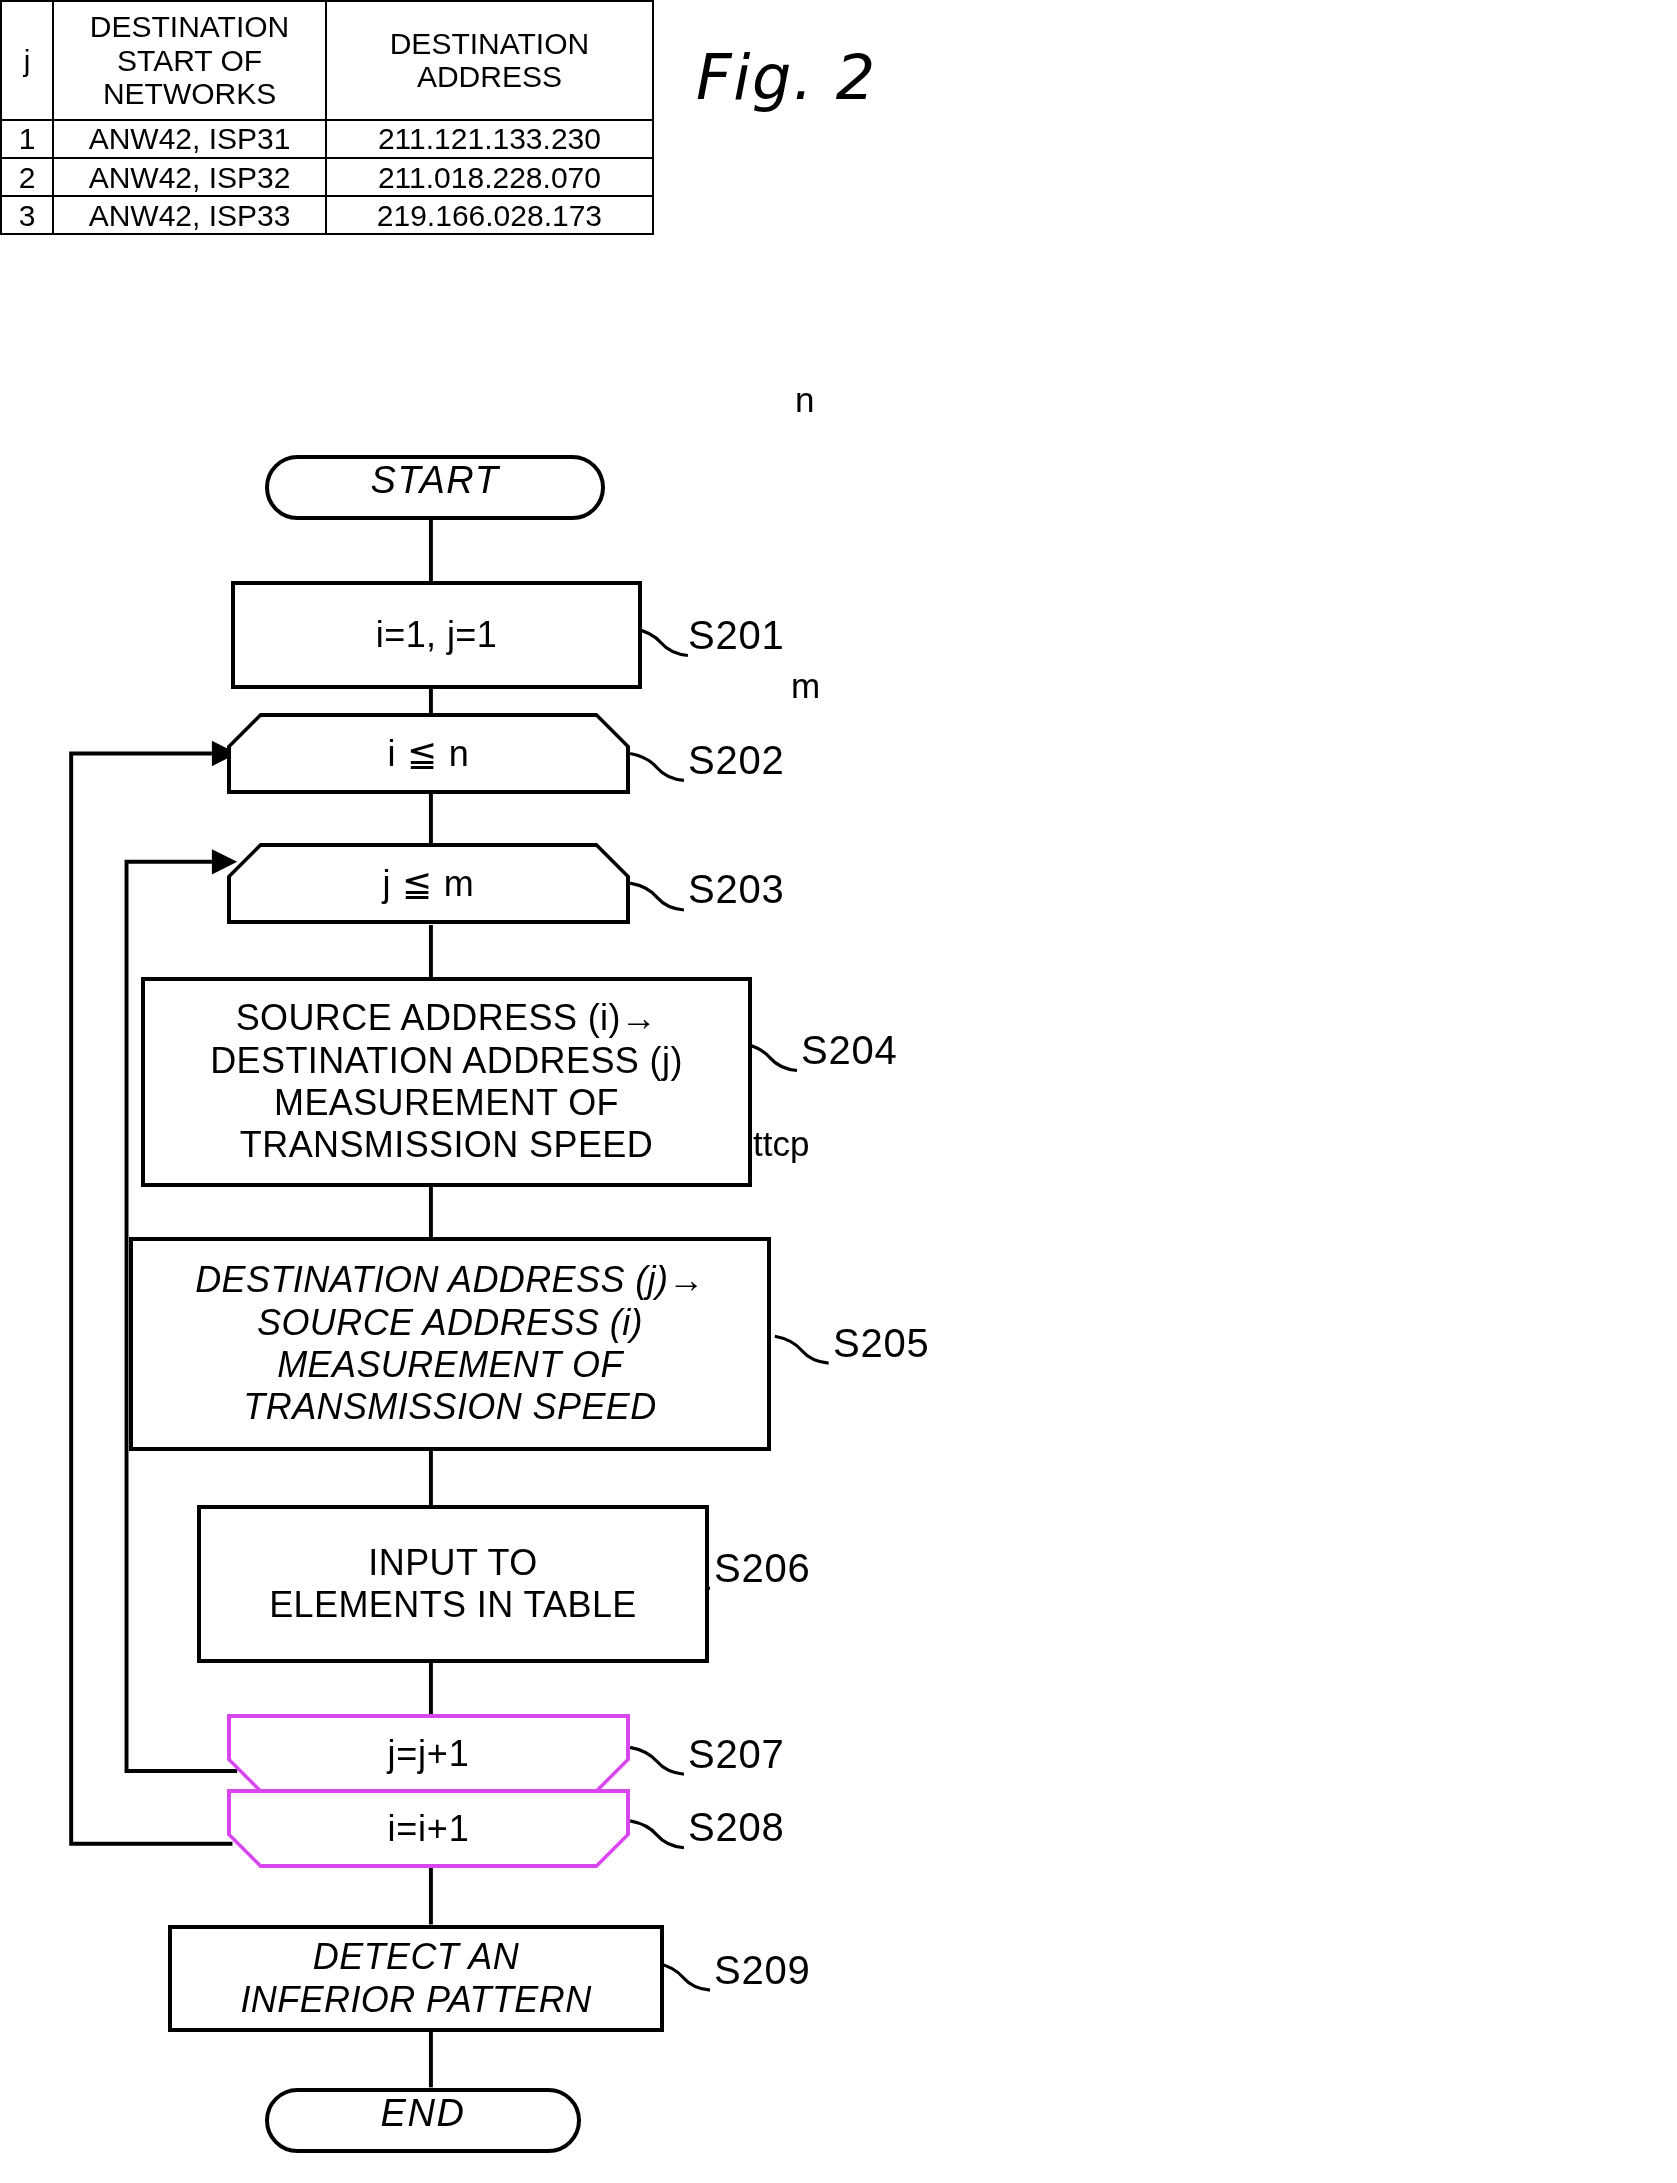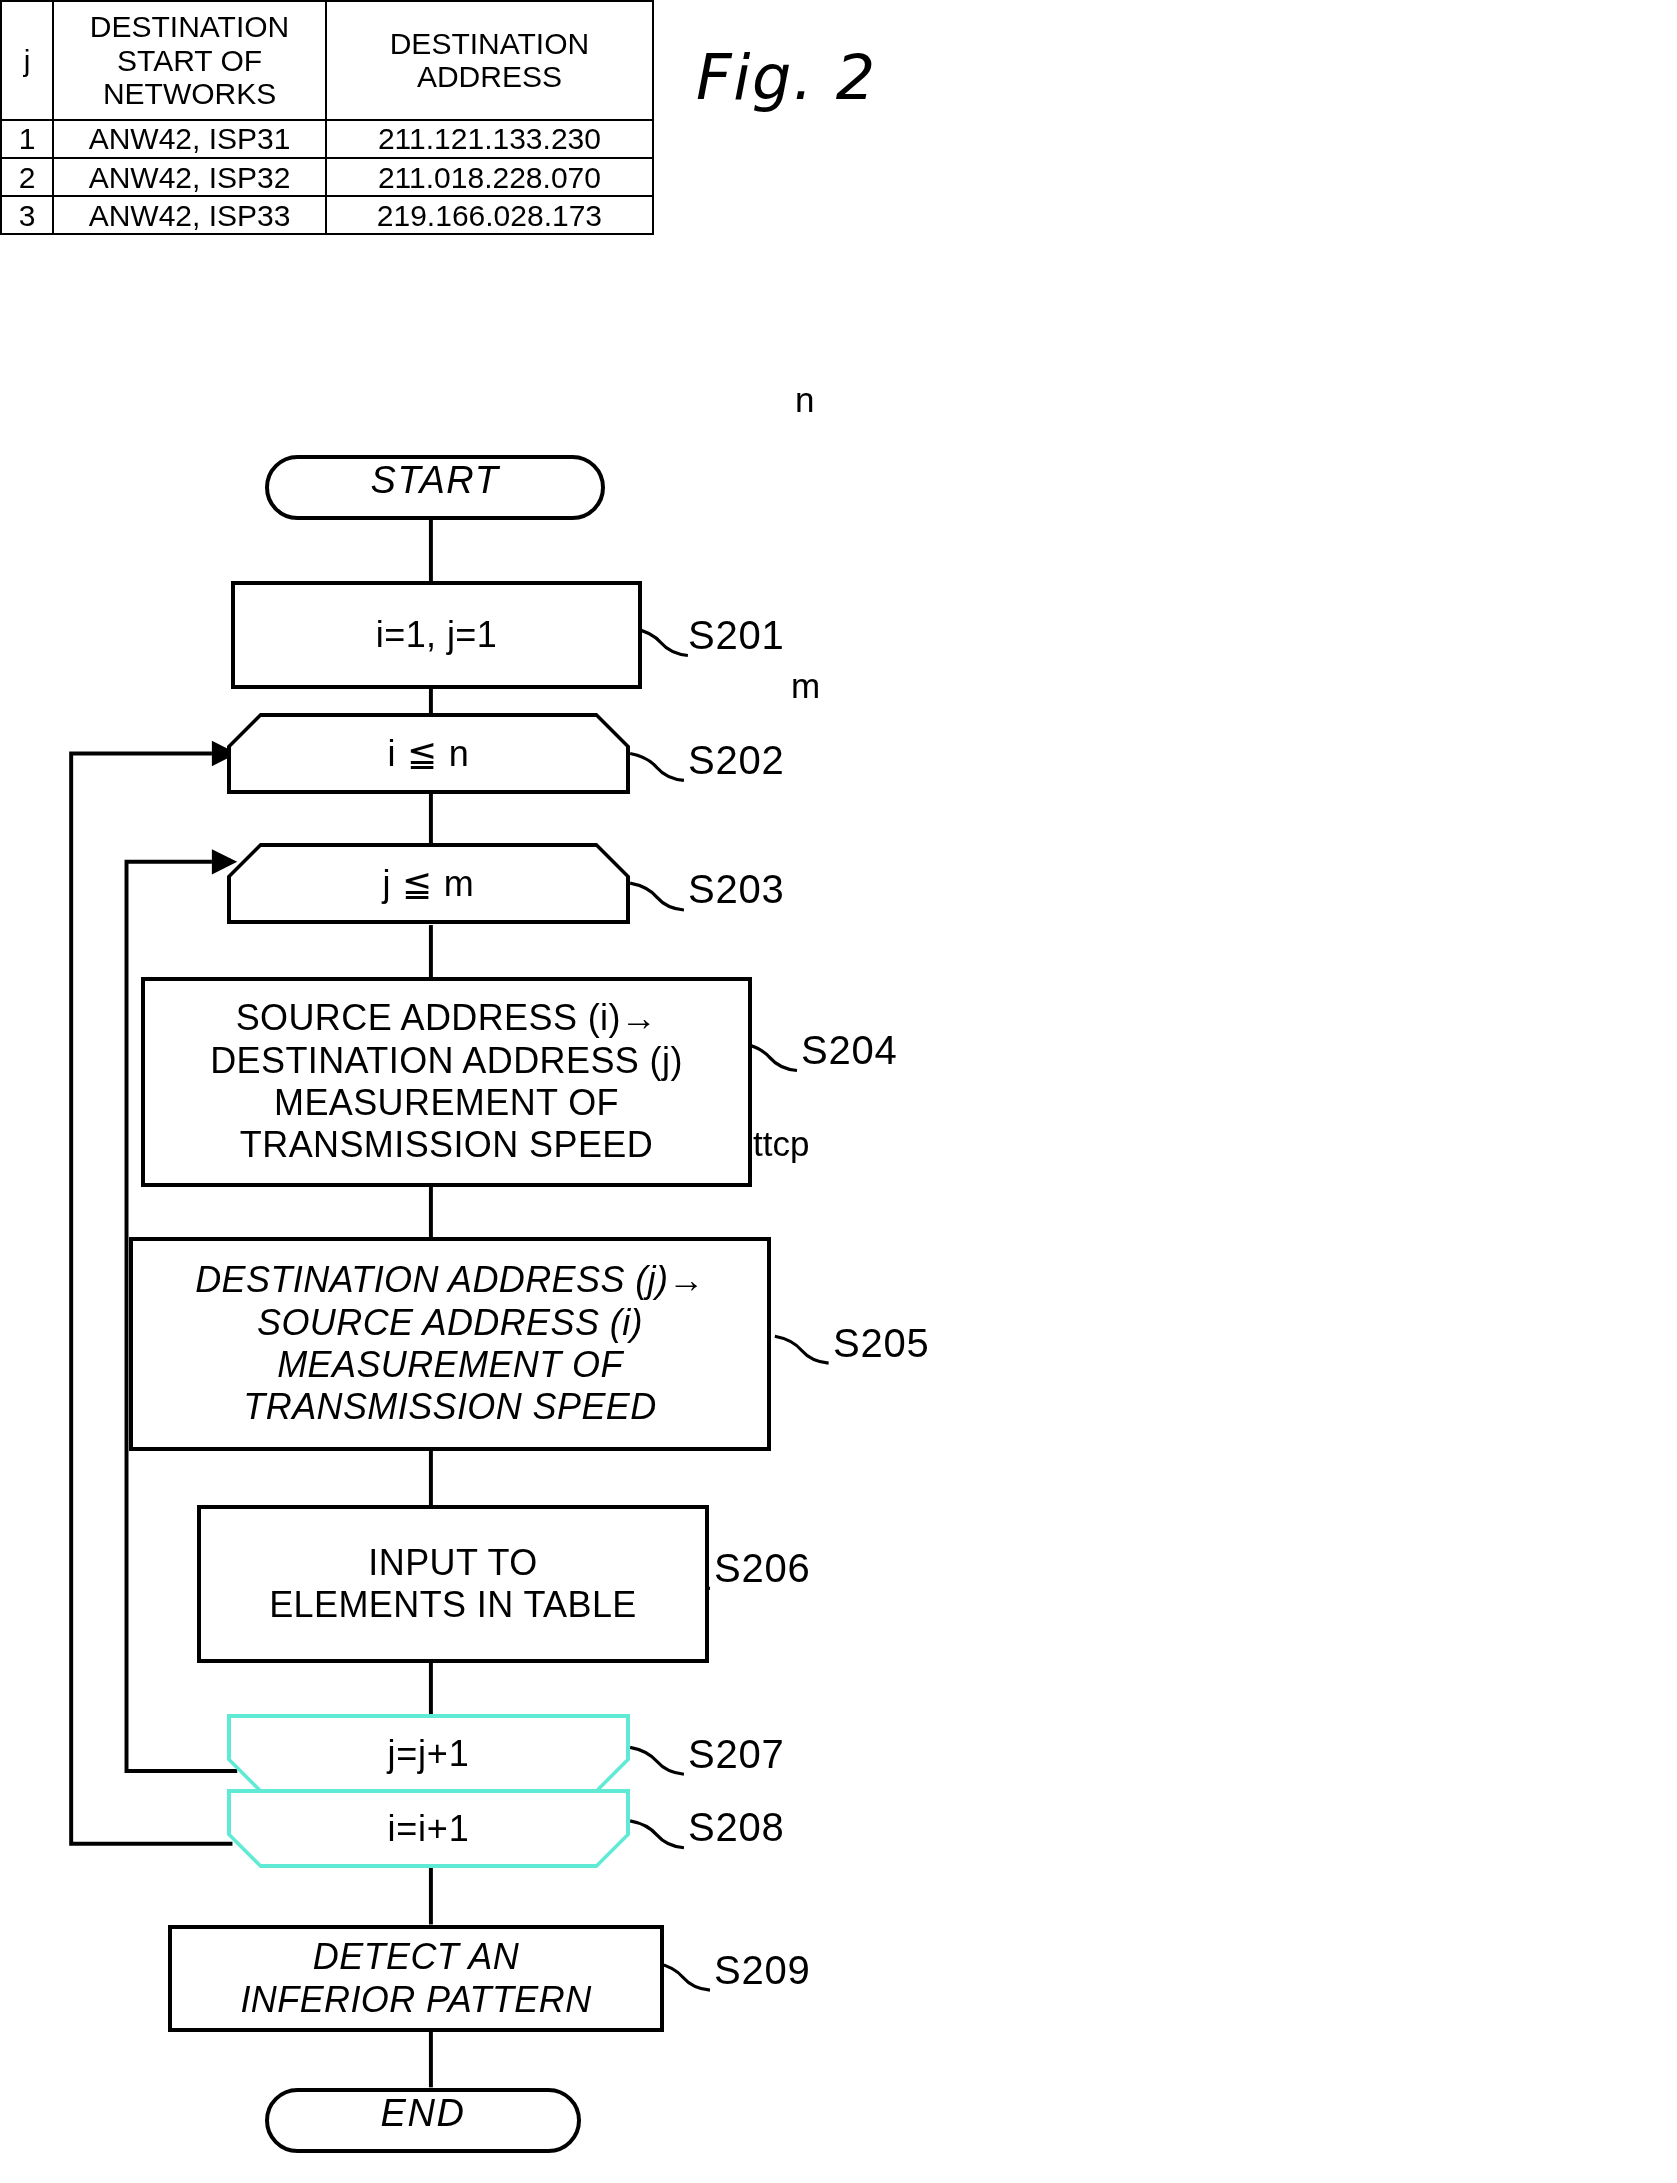--- a/index.html
+++ b/index.html
@@ -49,21 +49,21 @@
     -webkit-clip-path:polygon(33px 0,calc(100% - 33px) 0,100% 33px,100% 100%,0 100%,0 33px);
     clip-path:polygon(33px 0,calc(100% - 33px) 0,100% 33px,100% 100%,0 100%,0 33px);
   }
   .hexT > .inner{
     position:absolute;left:4px;top:4px;right:4px;bottom:4px;background:#fff;
     -webkit-clip-path:polygon(30px 0,calc(100% - 30px) 0,100% 30px,100% 100%,0 100%,0 30px);
     clip-path:polygon(30px 0,calc(100% - 30px) 0,100% 30px,100% 100%,0 100%,0 30px);
     display:flex;align-items:center;justify-content:center;font-size:36px;letter-spacing:0.8px;
   }
   .hexB{ 
-    position:absolute;background:#5eead4;
+    position:absolute;background:#d946ef;
     -webkit-clip-path:polygon(0 0,100% 0,100% calc(100% - 33px),calc(100% - 33px) 100%,33px 100%,0 calc(100% - 33px));
     clip-path:polygon(0 0,100% 0,100% calc(100% - 33px),calc(100% - 33px) 100%,33px 100%,0 calc(100% - 33px));
   }
   .hexB > .inner{
     position:absolute;left:4px;top:4px;right:4px;bottom:4px;background:#fff;
     -webkit-clip-path:polygon(0 0,100% 0,100% calc(100% - 30px),calc(100% - 30px) 100%,30px 100%,0 calc(100% - 30px));
     clip-path:polygon(0 0,100% 0,100% calc(100% - 30px),calc(100% - 30px) 100%,30px 100%,0 calc(100% - 30px));
     display:flex;align-items:center;justify-content:center;font-size:36px;letter-spacing:0.8px;
   }
 

